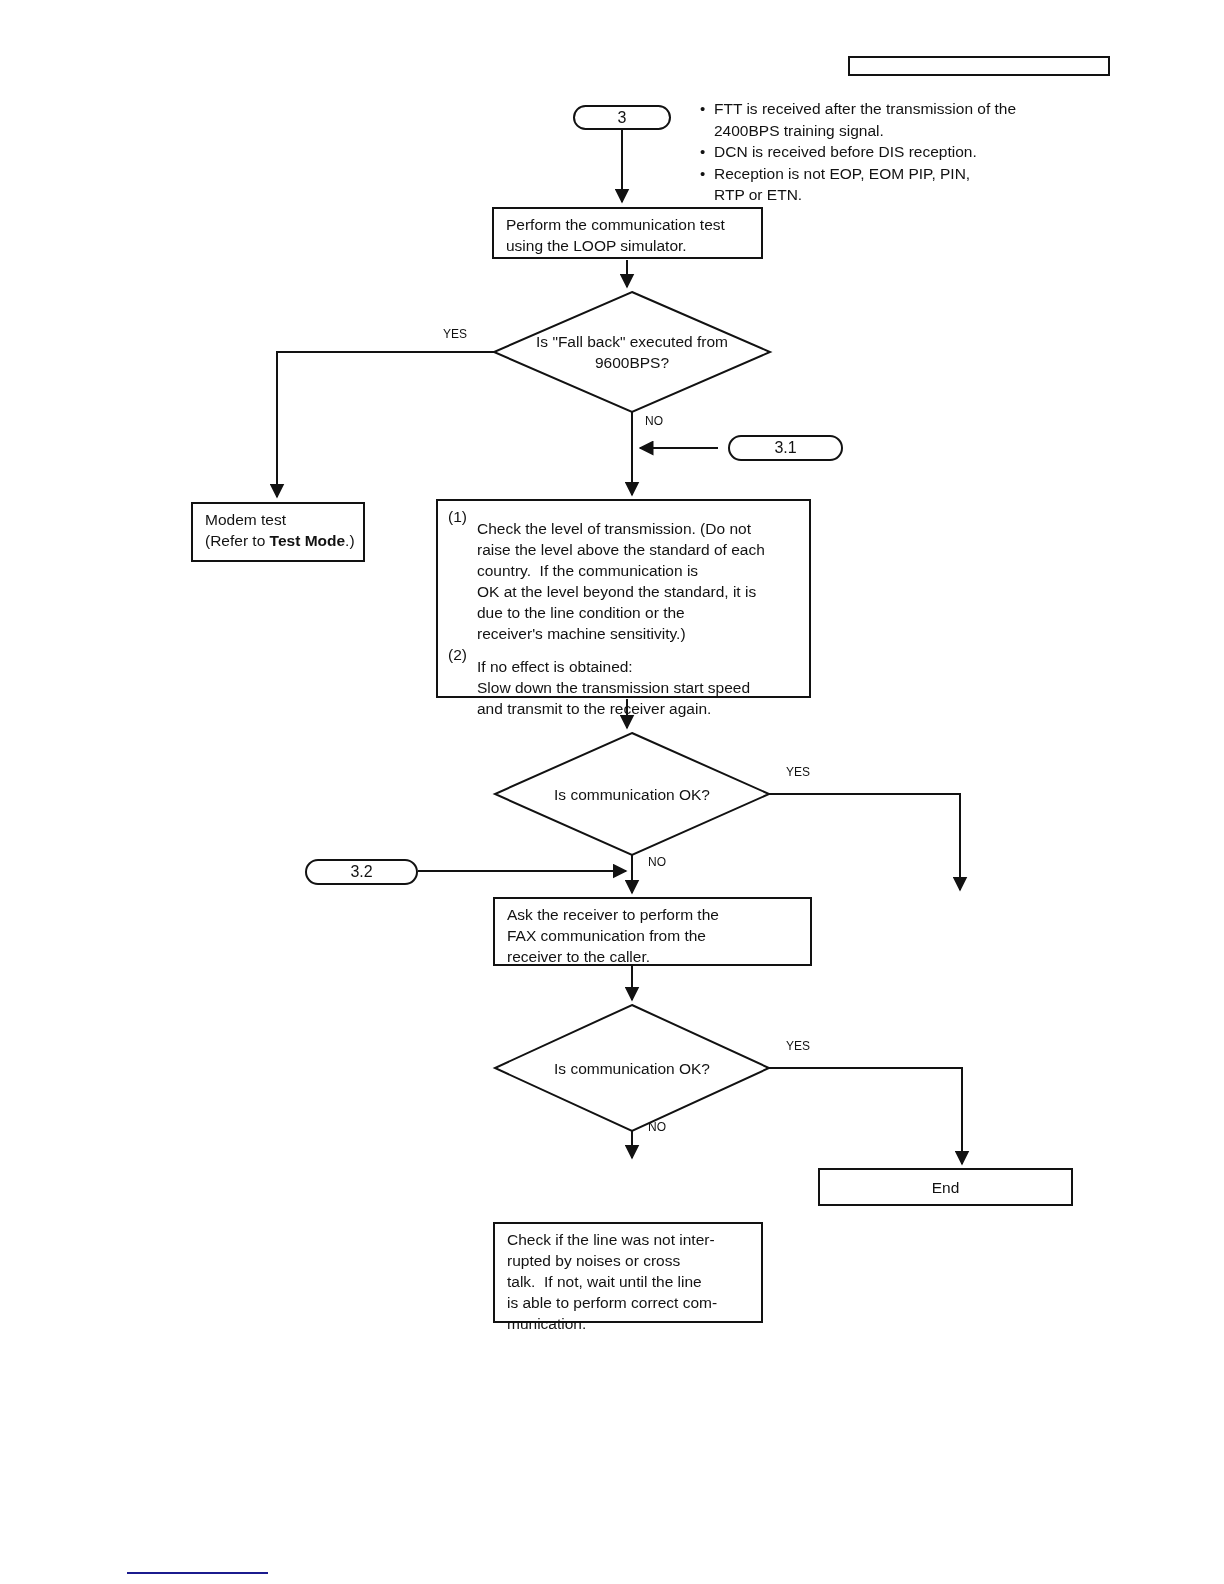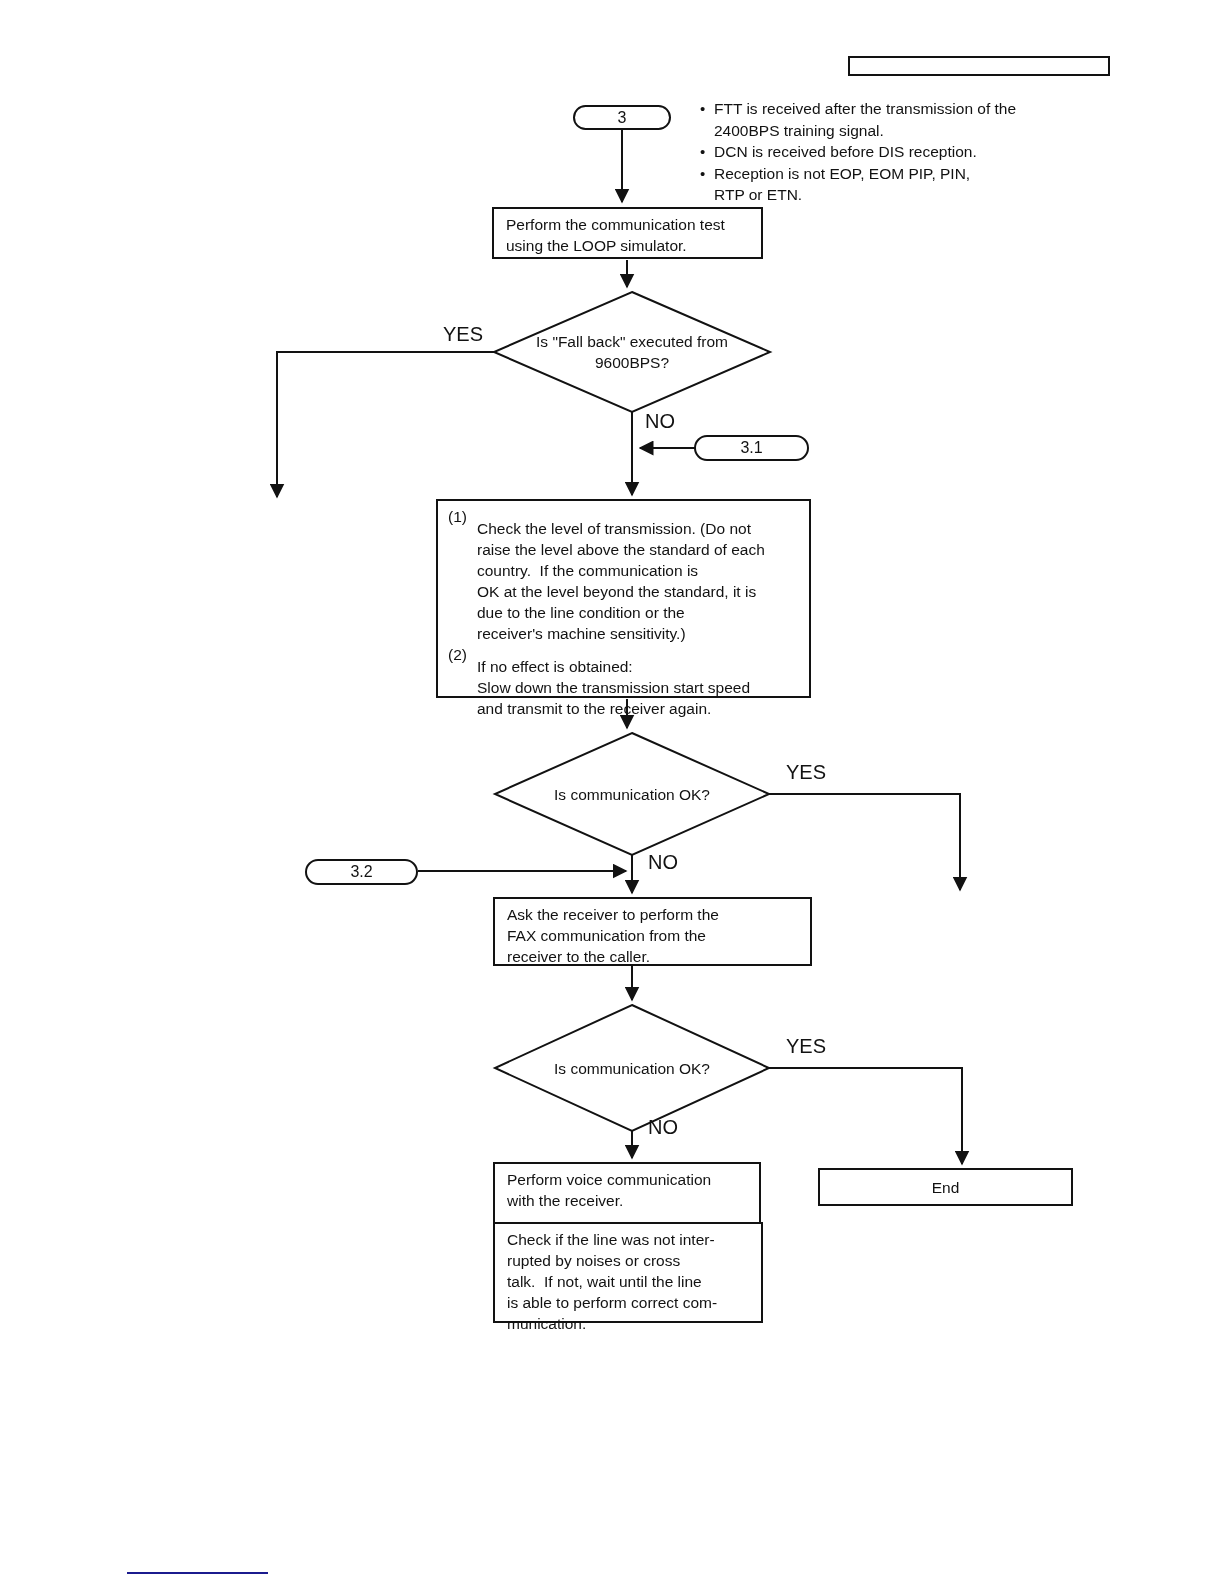--- a/index.html
+++ b/index.html
@@ -10,21 +10,21 @@
   #wires{position:absolute;left:0;top:0;width:1224px;height:1584px;}
   .box{
     position:absolute;box-sizing:border-box;background:#ffffff;border:2px solid #121212;
     font-size:15.5px;line-height:21px;padding:5px 8px 12px 12px;white-space:pre-wrap;
   }
   .pill{
     position:absolute;box-sizing:border-box;background:#ffffff;border:2px solid #121212;
     border-radius:13px;display:flex;align-items:center;justify-content:center;
     font-size:16px;line-height:16px;
   }
-  .lbl{position:absolute;font-size:20px;line-height:18px;white-space:nowrap;}
+  .lbl{position:absolute;font-size:12px;line-height:18px;white-space:nowrap;}
   .dtext{
     position:absolute;display:flex;align-items:center;justify-content:center;
     text-align:center;font-size:15.5px;line-height:21px;white-space:pre-line;pointer-events:none;
   }
   .numitem{display:flex;align-items:flex-start;}
   .numitem .num{flex:0 0 29px;}
   .numitem .t{white-space:pre-wrap;margin-top:12px;}
   .notes{position:absolute;left:700px;top:98px;width:390px;font-size:15.5px;line-height:21.5px;}
   .note{display:flex;align-items:flex-start;}
   .note .b{flex:0 0 14px;font-size:15px;}
@@ -89,22 +89,26 @@
 
   <div class="box" style="left:492px;top:207px;width:271px;height:52px;">Perform the communication test
 using the LOOP simulator.</div>
 
   <div class="dtext" style="left:494px;top:294px;width:276px;height:116px;">Is "Fall back" executed from
 9600BPS?</div>
 
   <div class="lbl" style="left:443px;top:325px;">YES</div>
   <div class="lbl" style="left:645px;top:412px;">NO</div>
 
-  <div class="pill" style="left:694px;top:435px;width:115px;height:26px;">3.1</div>
+  <div class="pill" style="left:728px;top:435px;width:115px;height:26px;">3.1</div>
 
+  <div class="box" style="left:191px;top:502px;width:174px;height:60px;white-space:normal;">
+    <div>Modem test</div>
+    <div><span>(Refer to </span><b>Test Mode</b><span>.)</span></div>
+  </div>
 
   <div class="box" style="left:436px;top:499px;width:375px;height:199px;white-space:normal;padding-left:10px;">
     <div class="numitem">
       <span class="num">(1)</span>
       <span class="t">Check the level of transmission. (Do not
 raise the level above the standard of each
 country.  If the communication is
 OK at the level beyond the standard, it is
 due to the line condition or the
 receiver's machine sensitivity.)</span>
@@ -127,22 +131,20 @@
   <div class="box" style="left:493px;top:897px;width:319px;height:69px;">Ask the receiver to perform the
 FAX communication from the
 receiver to the caller.</div>
 
 
   <div class="dtext" style="left:495px;top:1005px;width:274px;height:126px;">Is communication OK?</div>
 
   <div class="lbl" style="left:786px;top:1037px;">YES</div>
   <div class="lbl" style="left:648px;top:1118px;">NO</div>
 
-  <div class="box" style="left:493px;top:1162px;width:268px;height:63px;">Perform voice communication
-with the receiver.</div>
 
   <div class="box center" style="left:818px;top:1168px;width:255px;height:38px;">End</div>
 
   <div class="box" style="left:493px;top:1222px;width:270px;height:101px;">Check if the line was not inter-
 rupted by noises or cross
 talk.  If not, wait until the line
 is able to perform correct com-
 munication.</div>
 
   <div class="linkline" style="left:127px;top:1572px;width:141px;"></div>

